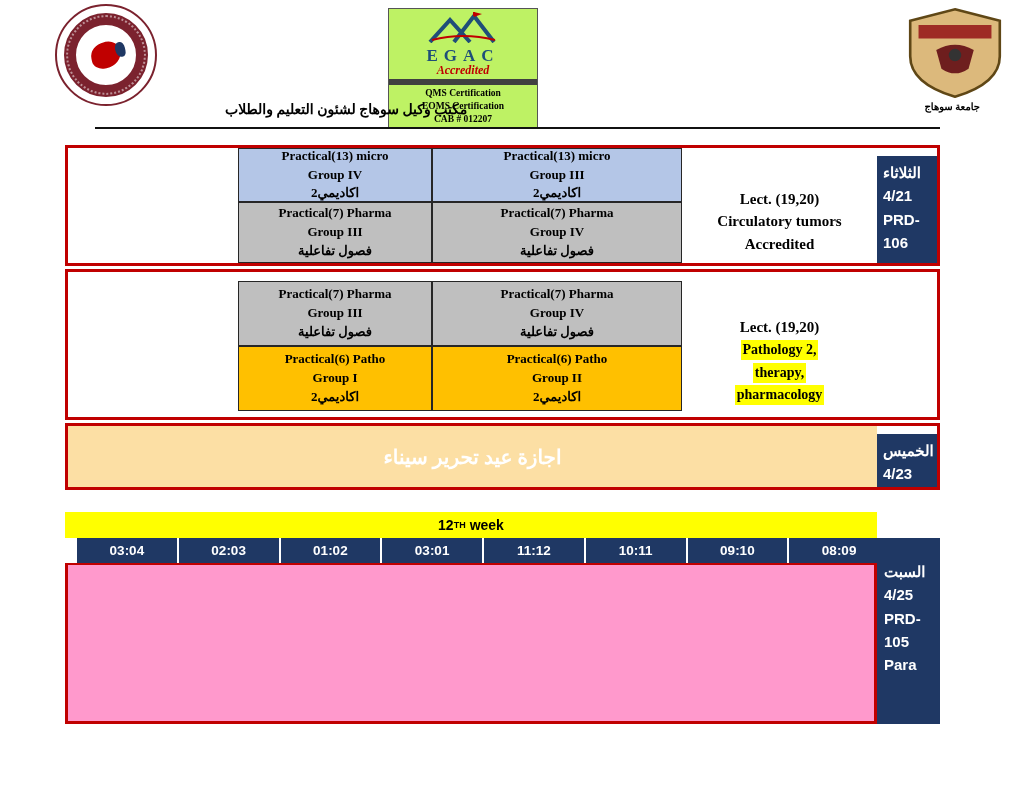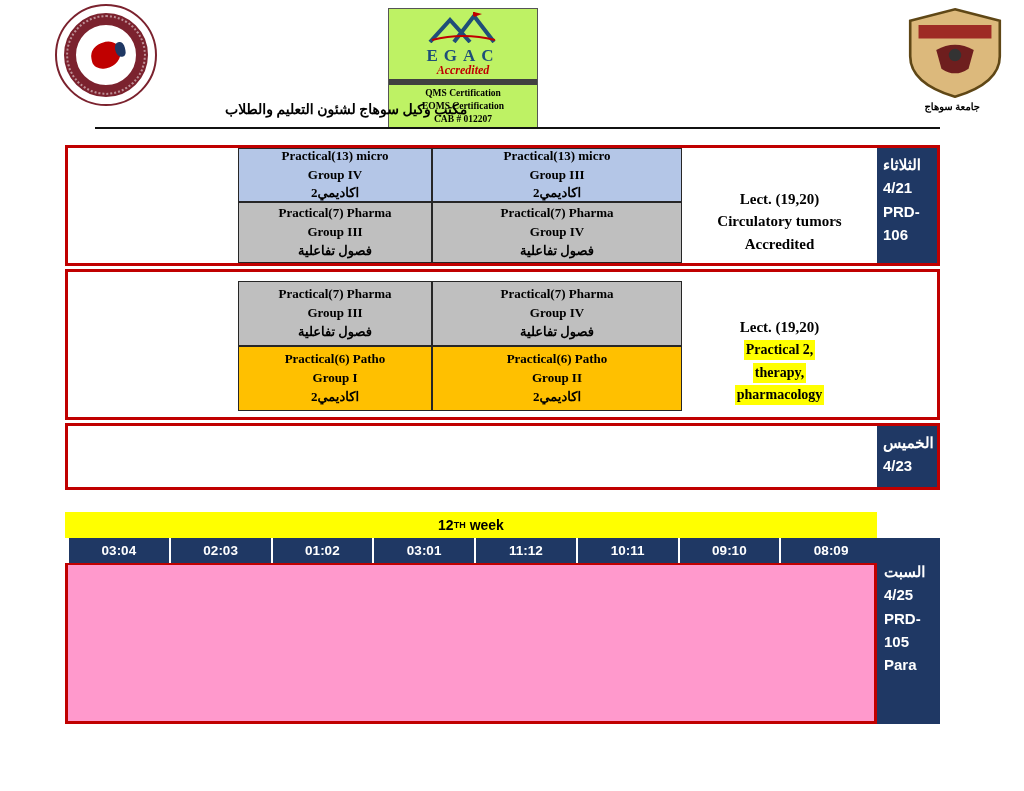--- a/index.html
+++ b/index.html
@@ -48,21 +48,21 @@
          font-weight:bold;font-size:13px;line-height:1.45;border:1px solid #262626;box-sizing:border-box;}
   .pcell.blue{background:var(--blue_cell);}
   .pcell.gray{background:var(--gray_cell);}
   .pcell.orange{background:var(--orange_cell);}
 
   .lect{display:flex;flex-direction:column;justify-content:center;align-items:center;text-align:center;
         font-weight:bold;font-size:15px;line-height:1.5;background:#fff;margin-top:32px;}
   .lect .hl{background:var(--yellow);display:inline-block;padding:0 2px;font-size:14px;line-height:1.45;}
 
   .day-cell{background:var(--navy);color:#fff;font-weight:bold;font-size:15px;line-height:1.55;
-            font-family:"Liberation Sans", sans-serif;padding:5px 3px 0 6px;box-sizing:border-box;}
+            font-family:"Liberation Sans", sans-serif;padding:5px 3px 0 6px;box-sizing:border-box;margin-top:8px;}
 
   .r1-a{grid-column:1;grid-row:1/3;background:#fff;}
   .r1-b1{grid-column:2;grid-row:1;}
   .r1-c1{grid-column:3;grid-row:1;}
   .r1-b2{grid-column:2;grid-row:2;}
   .r1-c2{grid-column:3;grid-row:2;}
   .r1-d{grid-column:4;grid-row:1/3;}
   .r1-e{grid-column:5;grid-row:1/3;}
 
   .r2-a{grid-column:1;grid-row:1/5;background:#fff;}
@@ -76,21 +76,21 @@
   .holiday{grid-column:1;grid-row:1;background:var(--peach_cell);display:flex;align-items:center;justify-content:center;
            color:#fff;font-weight:bold;font-size:20px;}
   .r3-e{grid-column:2;grid-row:1;}
 
   
   .week2{position:absolute;left:65px;top:512px;width:800px;height:215px;}
   .week-header{position:absolute;left:0;top:0;width:812px;height:26px;background:var(--yellow);
                display:flex;align-items:center;justify-content:center;font-family:"Liberation Sans", sans-serif;
                font-weight:bold;font-size:14px;}
   .week-header sup{font-size:9px;vertical-align:super;margin-right:4px;}
-  .time-row{position:absolute;left:4px;top:26px;width:812px;height:25px;display:grid;
+  .time-row{position:absolute;left:12px;top:26px;width:812px;height:25px;display:grid;
             grid-template-columns:repeat(8,1fr);gap:2px;background:#fff;}
   .time-cell{background:var(--navy);color:#fff;display:flex;align-items:center;justify-content:center;
              font-family:"Liberation Sans", sans-serif;font-weight:bold;font-size:13.5px;}
   .pink-area{position:absolute;left:0;top:51px;width:812px;height:161px;background:var(--pink_cell);
              border:3px solid var(--red);box-sizing:border-box;border-top-width:2px;}
   .sat-col{position:absolute;left:812px;top:26px;width:63px;height:186px;background:var(--navy);
            color:#fff;font-family:"Liberation Sans", sans-serif;font-weight:bold;font-size:15px;
            line-height:1.55;padding:22px 3px 0 7px;box-sizing:border-box;}
 </style>
 </head>
@@ -194,27 +194,28 @@
         <div>Group I</div>
         <div>اكاديمي2</div>
       </div>
       <div class="pcell orange r2-c2">
         <div>Practical(6) Patho</div>
         <div>Group II</div>
         <div>اكاديمي2</div>
       </div>
       <div class="lect r2-d">
         <div>Lect. (19,20)</div>
-        <div><span class="hl">Practical 2,</span></div>
+        <div><span class="hl">Pathology 2,</span></div>
         <div><span class="hl">therapy,</span></div>
         <div><span class="hl">pharmacology</span></div>
       </div>
     </div>
 
     <div class="row row3">
+      <div class="holiday">اجازة عيد تحرير سيناء</div>
       <div class="day-cell r3-e">
         <div>الخميس</div>
         <div>4/23</div>
       </div>
     </div>
   </div>
 
   <div class="week2">
     <div class="week-header">
       <span>12</span>

